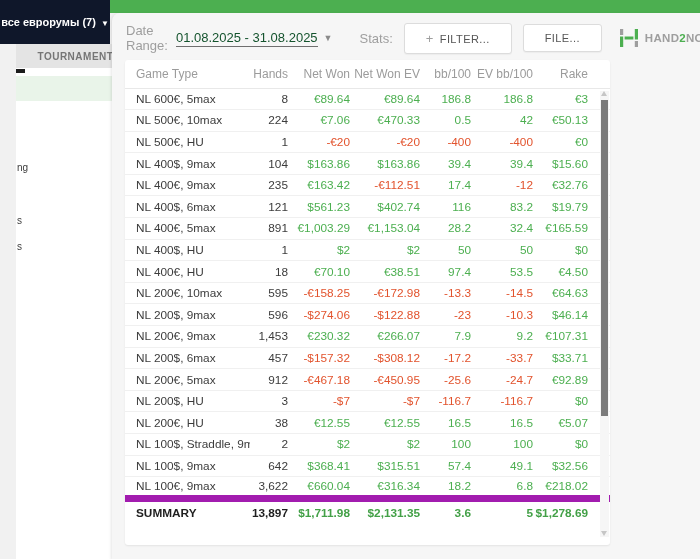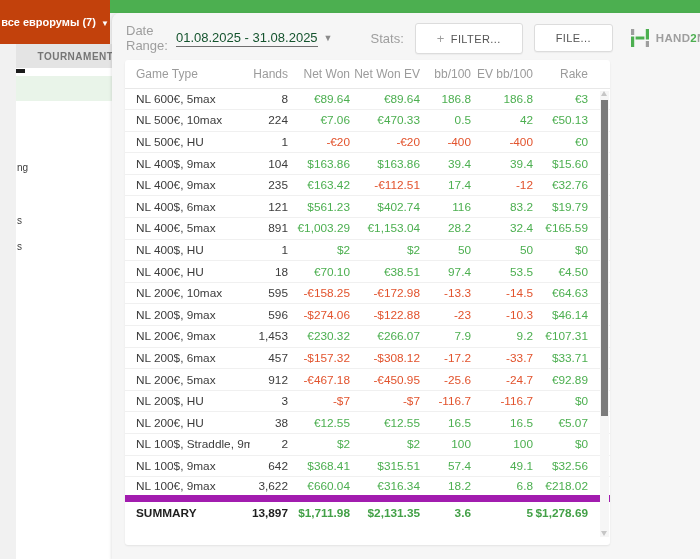--- a/index.html
+++ b/index.html
@@ -9,21 +9,21 @@
     background:#f1f1f1;
     position:relative;
     -webkit-font-smoothing:antialiased;
   }
 
   
   .green-strip { position:absolute; left:0; top:0; width:700px; height:13px; background:#4caf50; }
 
   
   .room-dropdown {
-    position:absolute; left:0; top:0; width:110px; height:44px; background:#c2410c;
+    position:absolute; left:0; top:0; width:110px; height:44px; background:#0f172a;
     color:#fff; font-size:11px; font-weight:bold;
     display:flex; align-items:center; justify-content:center; cursor:pointer; z-index:3;
   }
   .room-dropdown .caret { font-size:8px; margin-left:5px; position:relative; top:1px; }
 
   
   .sidebar { position:absolute; left:16px; top:44px; width:126px; bottom:0; background:#ffffff; }
   .sidebar .tab {
     height:24px; background:#e4e4e4; color:#757575; font-size:10px; font-weight:bold;
     letter-spacing:.5px; display:flex; align-items:center; justify-content:center; cursor:pointer;
@@ -41,21 +41,21 @@
   }
 
   
   .toolbar { position:absolute; left:14px; top:8px; right:6px; height:34px; display:flex; align-items:center; }
   .lbl { color:#9e9e9e; font-size:13px; }
   .date-value {
     color:#14532d; font-size:13px; margin-left:8px; padding-bottom:1px;
     border-bottom:1px solid #6f6f6f; cursor:pointer; white-space:nowrap;
   }
   .date-caret { color:#8a8a8a; font-size:9px; margin-left:6px; cursor:pointer; }
-  .stats-lbl { margin-left:38px; }
+  .stats-lbl { margin-left:27px; }
   .btn {
     margin-left:11px; background:#fff; border:1px solid #dcdcdc; border-radius:3px;
     font-family:Liberation Sans, sans-serif; font-size:11px; letter-spacing:.4px; color:#555;
     padding:7px 21px; cursor:pointer; box-shadow:0 1px 1px rgba(0,0,0,.04); white-space:nowrap;
   }
   .btn .plus { color:#9e9e9e; font-size:13px; margin-right:6px; font-weight:normal; }
   .logo { display:flex; align-items:center; margin-left:18px; cursor:pointer; }
   .logo-text { margin-left:7px; font-size:11.5px; font-weight:bold; color:#9e9e9e; letter-spacing:.3px; }
   .logo-text .accent { color:#4caf50; }
 

